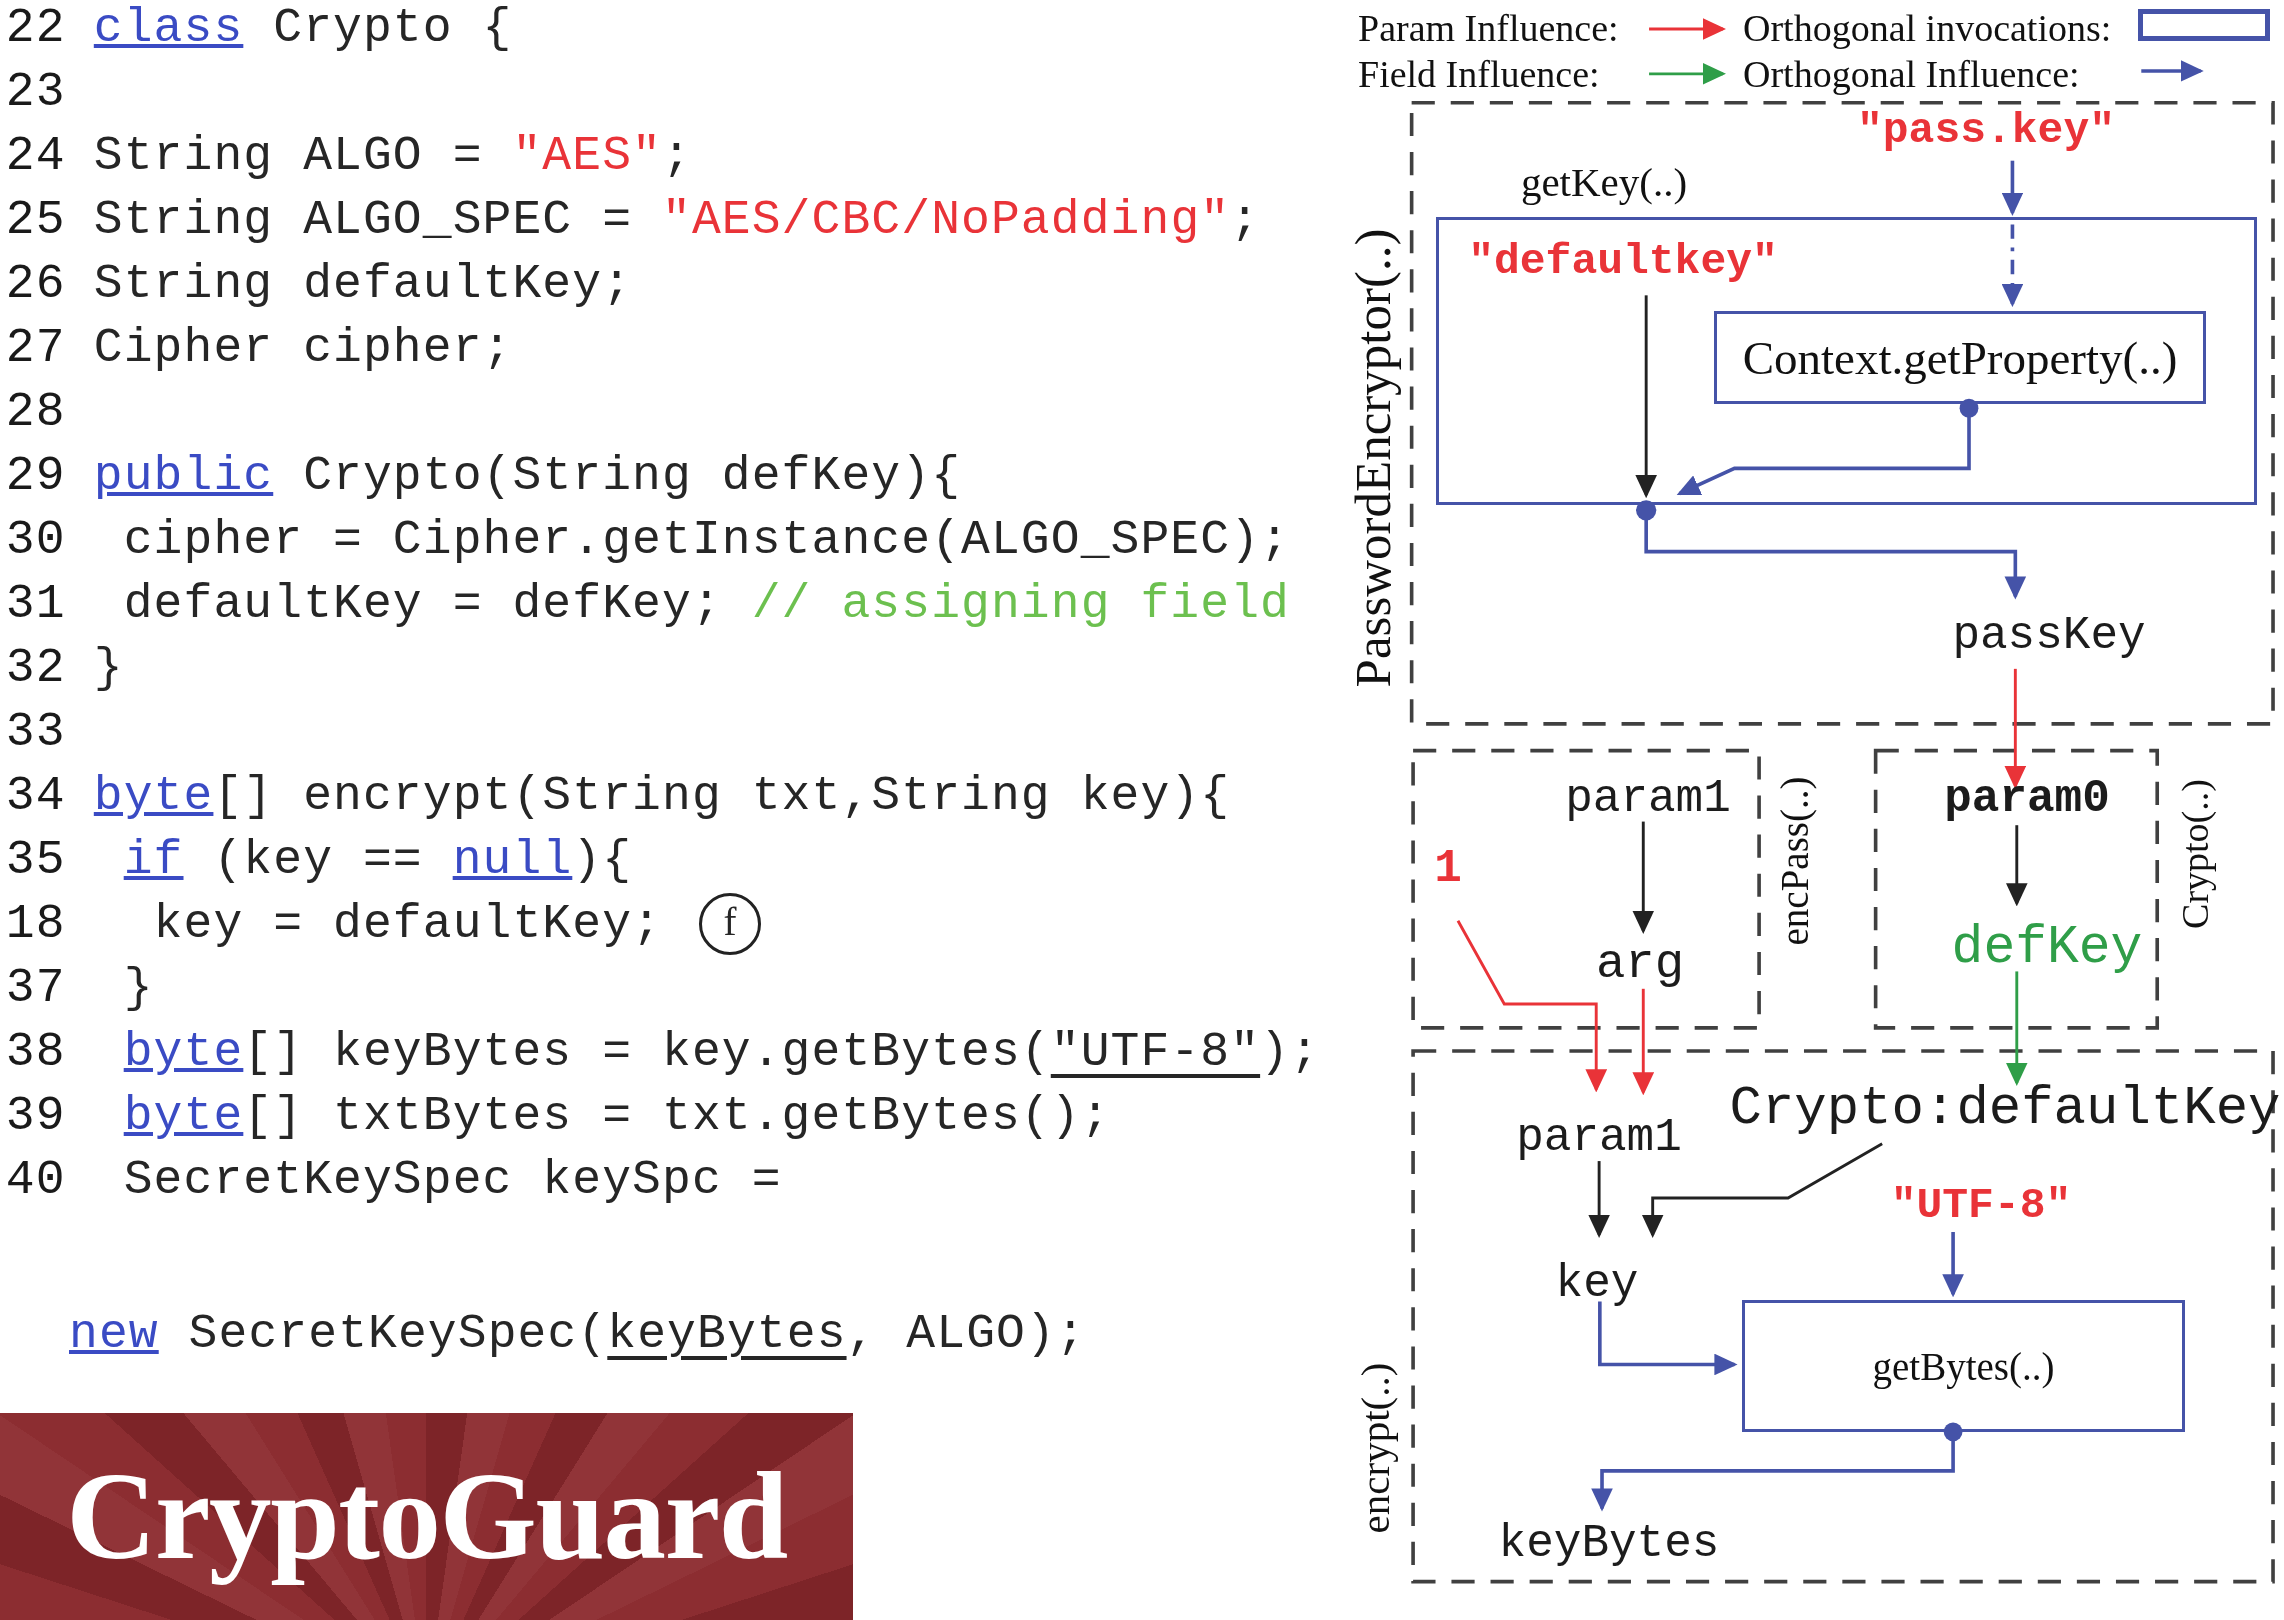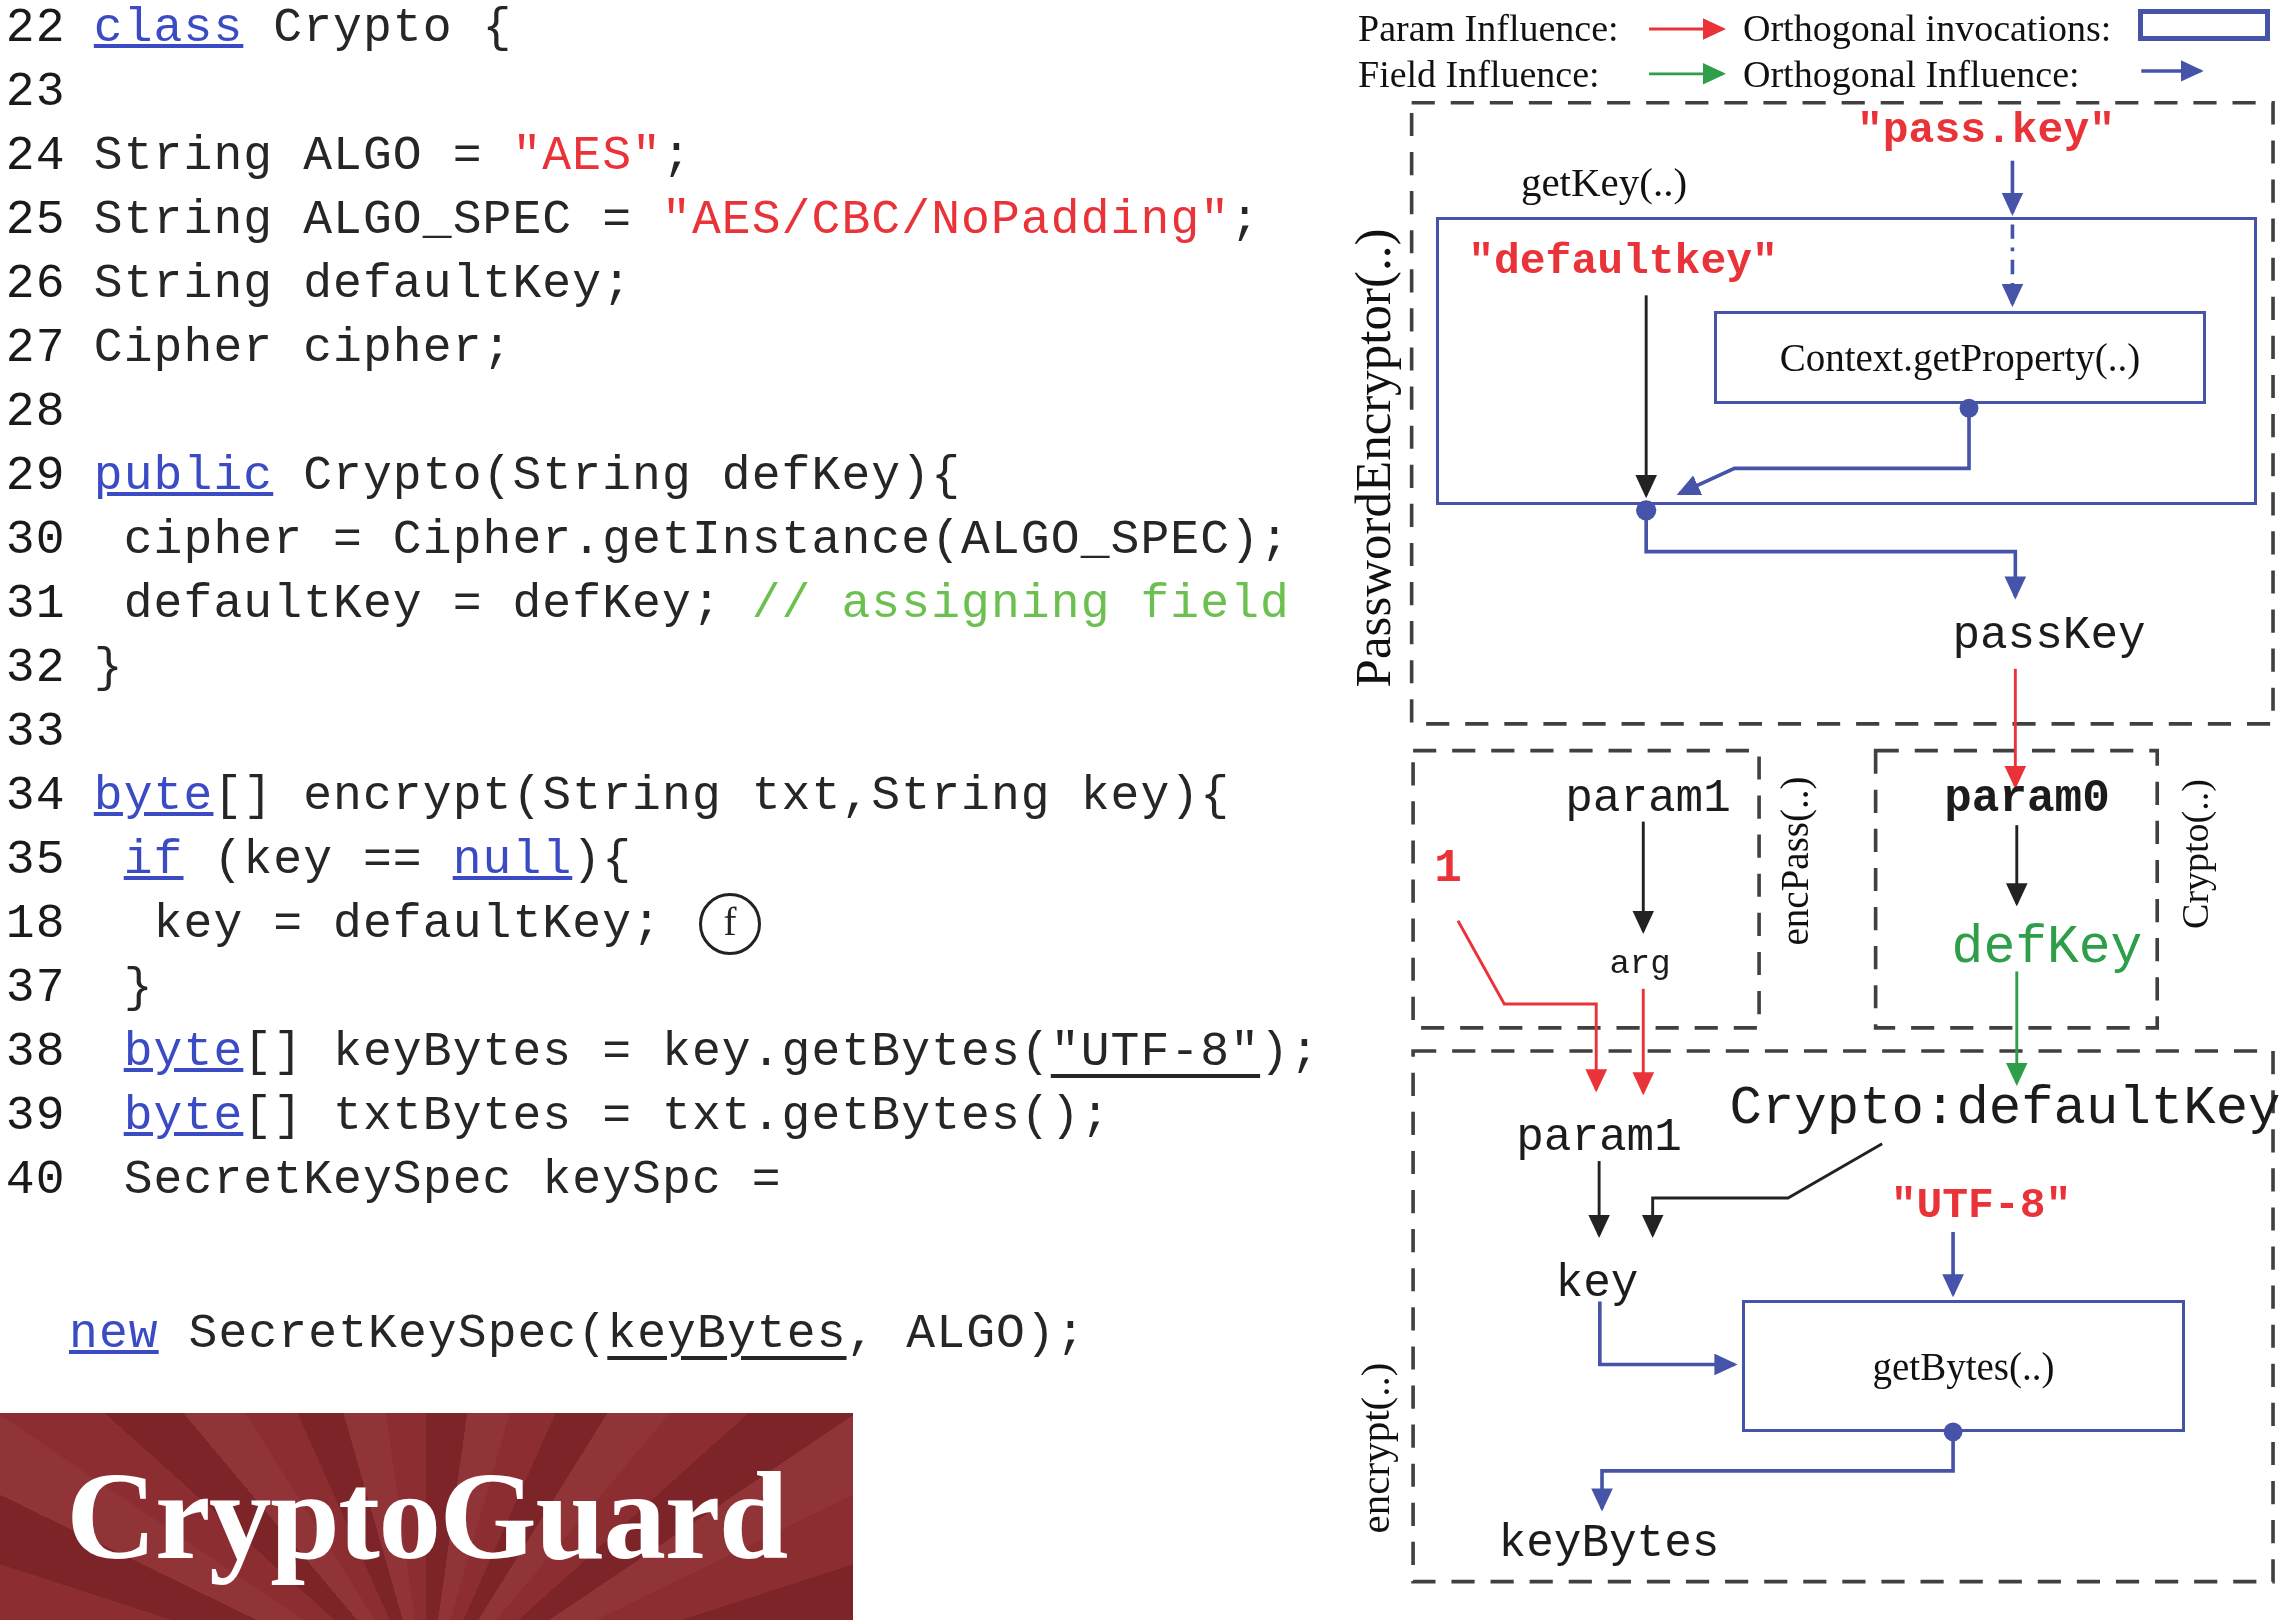--- a/index.html
+++ b/index.html
@@ -121,21 +121,21 @@
       <path d="M2274 408 L2274 684" marker-end="url(#ar-black)"></path>
       <path d="M2270 1135 L2270 1286" marker-end="url(#ar-black)"></path>
       <path d="M2786 1140 L2786 1248" marker-end="url(#ar-black)"></path>
       <path d="M2209 1604 L2209 1706" marker-end="url(#ar-black)"></path>
       <path d="M2600 1580 L2470 1655 L2283 1655 L2283 1706" marker-end="url(#ar-black)"></path>
     </g>
   </svg>
 
   <div class="bluebox" style="left:1436px;top:217px;width:821px;height:288px;"></div>
   <div class="bluebox" style="left:1714px;top:311px;width:492px;height:93px;">
-    <div class="boxlabel" style="font-size:39px;">Context.getProperty(..)</div>
+    <div class="boxlabel" style="font-size:47px;">Context.getProperty(..)</div>
   </div>
   <div class="bluebox" style="left:1742px;top:1300px;width:443px;height:132px;">
     <div class="boxlabel" style="font-size:39px;">getBytes(..)</div>
   </div>
   <div id="legend-rect"></div>
 
   <div class="lbl serif" style="left:1358px;top:27.5px;transform:translate(0,-50%);font-size:38px;">Param Influence:</div>
   <div class="lbl serif" style="left:1743px;top:27.5px;transform:translate(0,-50%);font-size:38px;">Orthogonal invocations:</div>
   <div class="lbl serif" style="left:1358px;top:74px;transform:translate(0,-50%);font-size:38px;">Field Influence:</div>
   <div class="lbl serif" style="left:1743px;top:74px;transform:translate(0,-50%);font-size:38px;">Orthogonal Influence:</div>
@@ -144,21 +144,21 @@
   <div class="lbl rot serif" style="left:1794px;top:861px;font-size:39px;">encPass(..)</div>
   <div class="lbl rot serif" style="left:2195px;top:854px;font-size:38px;">Crypto(..)</div>
   <div class="lbl rot serif" style="left:1375px;top:1448px;font-size:41px;">encrypt(..)</div>
 
   <div class="lbl mono red" style="left:1986px;top:130px;font-size:43px;">"pass.key"</div>
   <div class="lbl serif" style="left:1604px;top:182px;font-size:41px;">getKey(..)</div>
   <div class="lbl mono red" style="left:1623px;top:261px;font-size:43px;">"defaultkey"</div>
   <div class="lbl mono" style="left:2049px;top:636px;font-size:46px;">passKey</div>
 
   <div class="lbl mono" style="left:1648px;top:799px;font-size:46px;">param1</div>
-  <div class="lbl mono" style="left:1640px;top:964px;font-size:34px;">arg</div>
+  <div class="lbl mono" style="left:1640px;top:964px;font-size:49px;">arg</div>
   <div class="lbl mono red" style="left:1448px;top:869px;font-size:46px;">1</div>
 
   <div class="lbl mono" style="left:2027px;top:799px;font-size:46px;font-weight:bold;">param0</div>
   <div class="lbl mono green" style="left:2047px;top:948px;font-size:53px;">defKey</div>
 
   <div class="lbl mono" style="left:1599px;top:1138px;font-size:46px;">param1</div>
   <div class="lbl mono" style="left:2005px;top:1108px;font-size:54px;">Crypto:defaultKey</div>
   <div class="lbl mono red" style="left:1981px;top:1205px;font-size:43px;">"UTF-8"</div>
   <div class="lbl mono" style="left:1597px;top:1284px;font-size:46px;">key</div>
   <div class="lbl mono" style="left:1609px;top:1544px;font-size:46px;">keyBytes</div>

